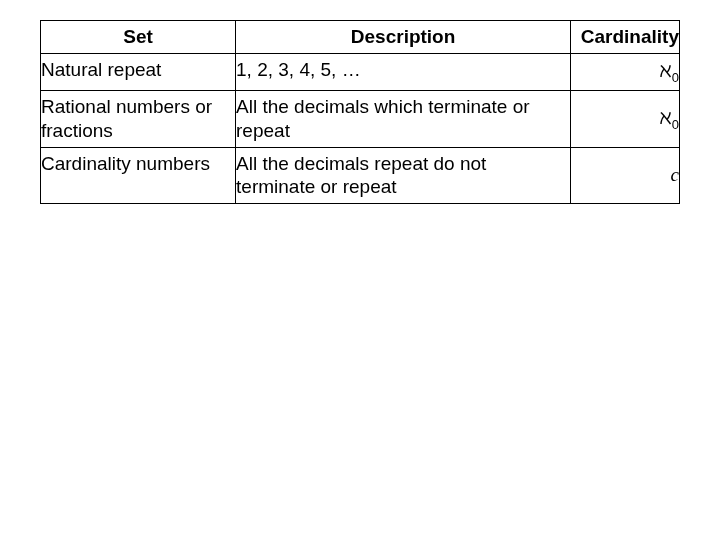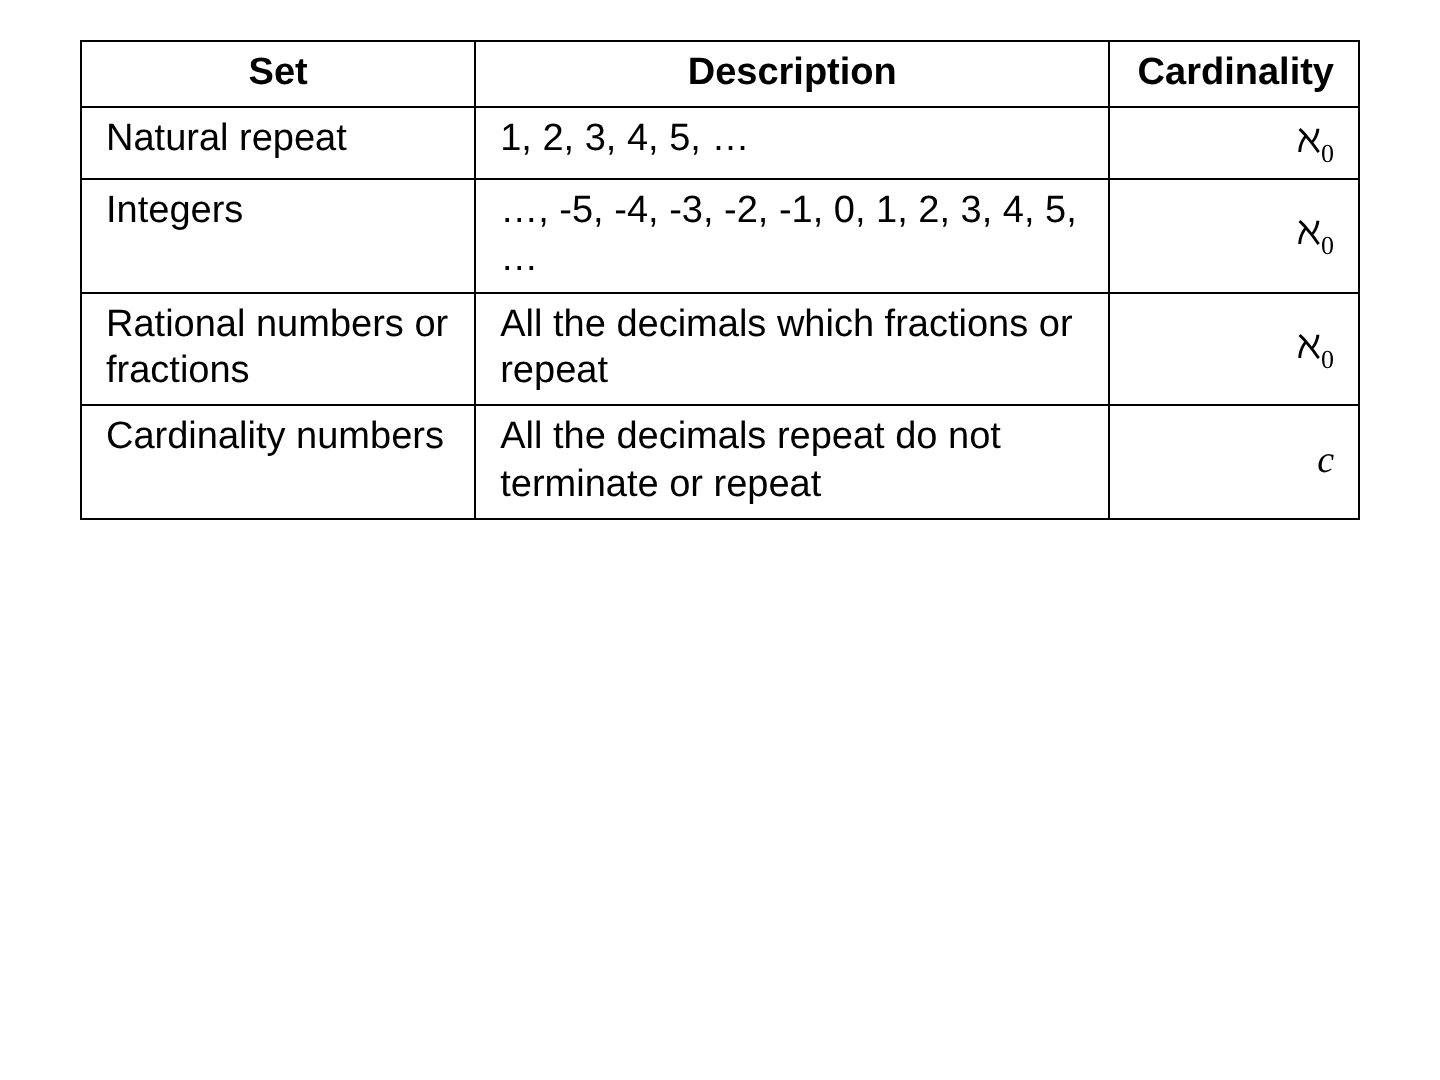--- a/index.html
+++ b/index.html
@@ -22,38 +22,38 @@
     font-weight: normal;
     margin: 10px 0 18px 0;
   }
   table {
     width: 640px;
     border-collapse: collapse;
     margin: 0 auto;
   }
   th, td {
     border: 1.5px solid #000;
-    padding: 4px 12px;
+    padding: 4px 0;
     font-size: 19px;
     vertical-align: top;
     line-height: 1.25;
   }
   th {
     font-weight: bold;
     text-align: center;
   }
   .col-set { width: 180px; }
   .col-desc { width: 310px; }
   .col-card {
     width: 100px;
     text-align: right;
     vertical-align: middle;
   }
   .aleph {
-    font-family: Liberation Serif, serif;
+    font-family: Liberation Sans, sans-serif;
     font-style: normal;
     font-size: 20px;
   }
   .aleph sub { font-size: 0.65em; }
   .c-italic {
     font-family: "Times New Roman", serif;
     font-style: italic;
   }
   .desc-cell { position: relative; }
   .diagram {
@@ -103,31 +103,24 @@
     </tr>
 
     <tr>
       <td class="col-set">Natural repeat</td>
       <td class="col-desc">1, 2, 3, 4, 5, …</td>
       <td class="col-card">
         <span class="aleph"><span>ℵ</span><sub>0</sub></span>
       </td>
     </tr>
 
-    <tr>
-      <td class="col-set">Integers</td>
-      <td class="col-desc">…, -5, -4, -3, -2, -1, 0, 1, 2, 3, 4, 5, …</td>
-      <td class="col-card">
-        <span class="aleph"><span>ℵ</span><sub>0</sub></span>
-      </td>
-    </tr>
 
     <tr>
       <td class="col-set">Rational numbers or fractions</td>
-      <td class="col-desc">All the decimals which fractions or repeat</td>
+      <td class="col-desc">All the decimals which terminate or repeat</td>
       <td class="col-card">
         <span class="aleph"><span>ℵ</span><sub>0</sub></span>
       </td>
     </tr>
 
     <tr>
       <td class="col-set">Cardinality numbers</td>
       <td class="col-desc">All the decimals repeat do not terminate or repeat</td>
       <td class="col-card">
         <span class="c-italic">c</span>

